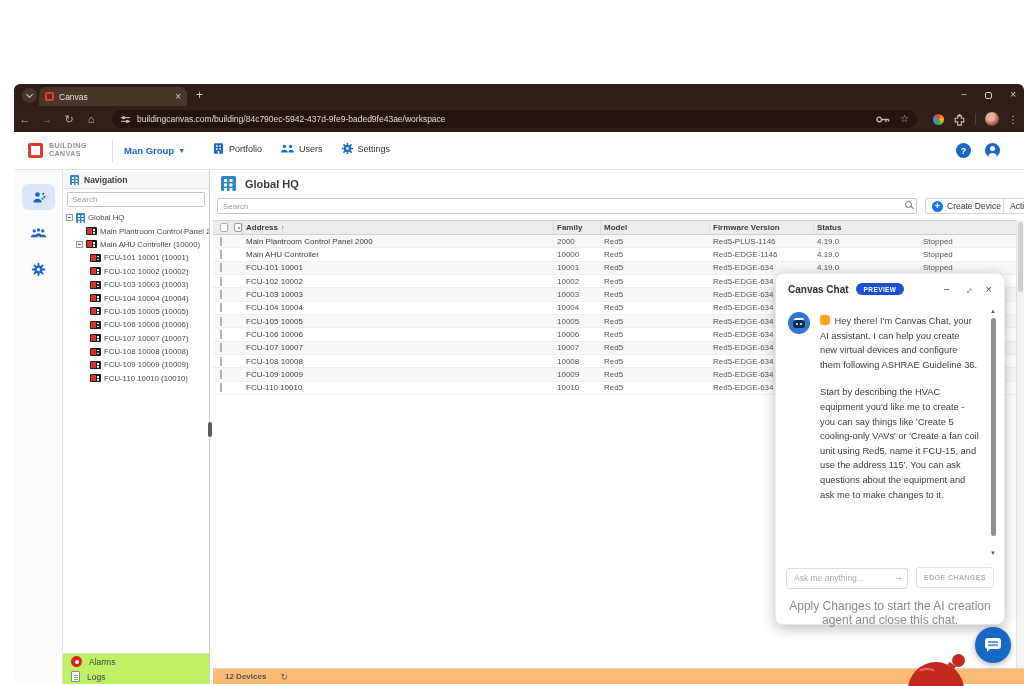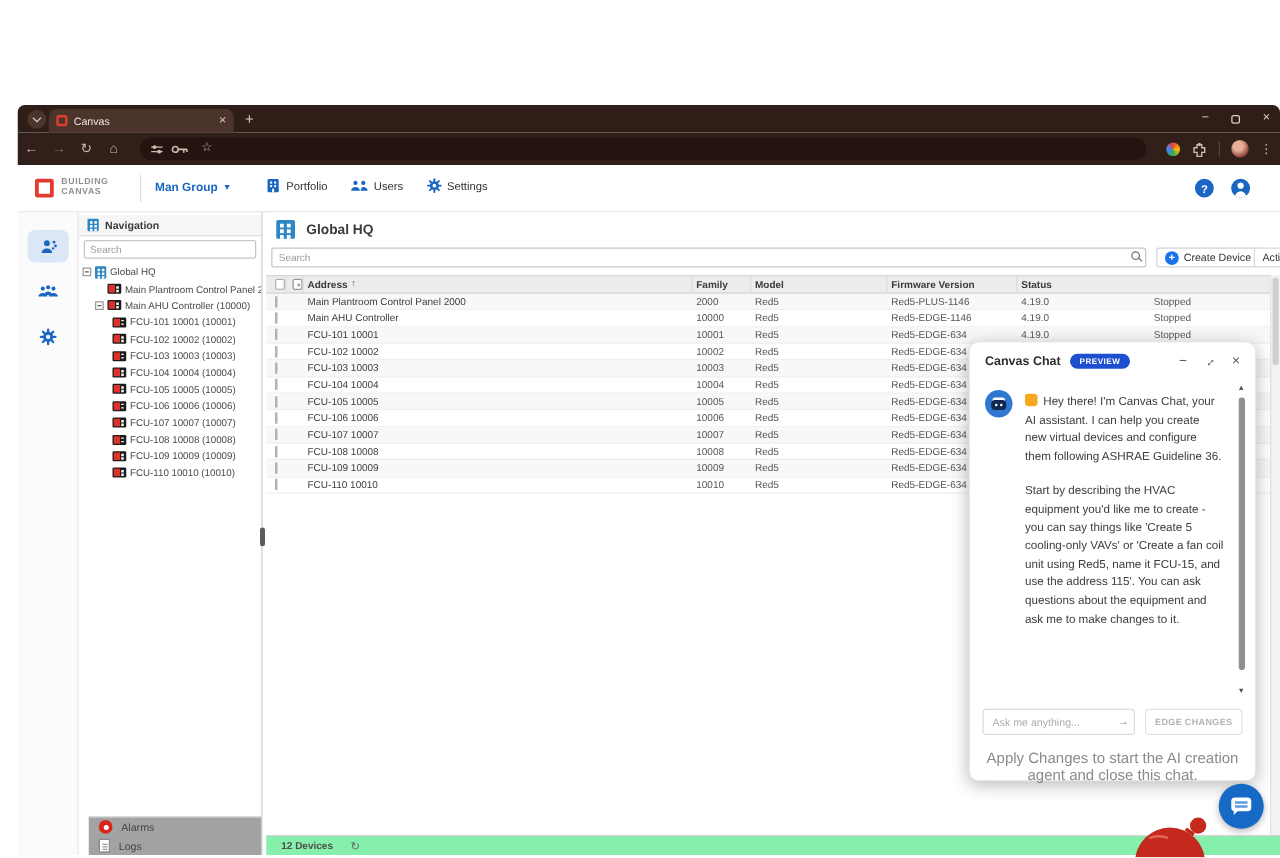--- a/index.html
+++ b/index.html
@@ -69,21 +69,21 @@
   .texp{width:7px;height:7px;border:1px solid #9a9a9a;background:#fff;position:relative;flex:none}
   .texp::after{content:"";position:absolute;left:1px;right:1px;top:2px;height:1px;background:#555}
   .tlabel{font-size:7.8px;color:#4a4a4a;overflow:hidden}
   .bldg{width:9px;height:10px;background:#2e86c5;border-radius:1px;position:relative;flex:none}
   .bldg::before{content:"";position:absolute;left:2px;top:2px;width:2px;height:2px;background:#fff;box-shadow:3.5px 0 0 #fff,0 3px 0 #fff,3.5px 3px 0 #fff,0 6px 0 #fff,3.5px 6px 0 #fff}
   .bldg15{width:15px;height:15px;border-radius:1.5px}
   .bldg15::before{left:3px;top:3px;width:2.5px;height:2.5px;box-shadow:5.5px 0 0 #fff,0 4.5px 0 #fff,5.5px 4.5px 0 #fff,0 9px 0 #fff,5.5px 9px 0 #fff}
   .devicon{width:11px;height:8px;background:#1c1c1c;border-radius:1px;position:relative;flex:none}
   .devicon::before{content:"";position:absolute;left:1px;top:1px;width:5px;height:6px;background:#e03128}
   .devicon::after{content:"";position:absolute;right:2px;top:2px;width:1.6px;height:1.6px;background:#fff;box-shadow:0 2.8px 0 #fff}
-  .nav-bottom{position:absolute;left:8px;bottom:0;width:100%;border-top:1px solid #e2e2e2;background:#a3a3a3}
+  .nav-bottom{position:absolute;left:0;bottom:0;width:100%;border-top:1px solid #e2e2e2;background:#bef264}
   .nb-row{display:flex;align-items:center;gap:7px;height:15px;padding:0 8px;font-size:8.5px;color:#444}
   .alarm-ic{width:11px;height:11px;border-radius:50%;background:#d6261a;position:relative;flex:none}
   .alarm-ic::after{content:"";position:absolute;left:3.5px;top:3.5px;width:4px;height:4px;border-radius:50%;background:#fff}
   .logs-ic{width:9px;height:11px;border:1px solid #8a8a8a;border-radius:1px;background:#fff;position:relative;flex:none}
   .logs-ic::before{content:"";position:absolute;left:1.5px;top:2.5px;width:4px;height:1px;background:#9a9a9a;box-shadow:0 2px 0 #9a9a9a,0 4px 0 #9a9a9a}
   .grip{position:absolute;left:194px;top:338px;width:4px;height:15px;background:#5c5c5c;border-radius:2px;z-index:6}
 
   
   .main{position:absolute;left:199px;top:86px;right:0;bottom:2px;background:#fff}
   .m-title{position:absolute;left:8px;top:6px;display:flex;align-items:center;gap:9px;font-size:11px;font-weight:bold;color:#3a3a3a}
@@ -105,21 +105,21 @@
   .colicon{width:9px;height:9px;border:1px solid #9a9a9a;border-radius:2px;background:#fdfdfd;position:relative;margin-left:2px}
   .colicon::after{content:"";position:absolute;left:2.5px;top:2.5px;width:2px;height:2px;background:#9a9a9a}
   .sort{font-size:7px;color:#555;margin-left:3px}
   .rows{position:absolute;left:0;top:65px;right:8px}
   .trow{height:13.33px;border-bottom:1px solid #efefef;font-size:8px;color:#3d3d3d}
   .trow:nth-child(odd){background:#f7f8f8}
   .trow>span{padding-left:3px;white-space:nowrap;overflow:hidden}
   .trow .dim{color:#555}
   .vscroll{position:absolute;top:50px;right:0;width:8px;bottom:16px;background:#f3f3f3;border-left:1px solid #e3e3e3}
   .vthumb{position:absolute;left:1px;top:2px;width:5px;height:70px;background:#cfcfcf;border-radius:3px}
-  .m-status{position:absolute;left:0;bottom:0;width:100%;height:16px;background:#86efac;border-top:1px solid #d2d2d2;display:flex;align-items:center;gap:14px;padding:0 12px;font-size:8px;font-weight:bold;color:#4e4e4e;z-index:3}
+  .m-status{position:absolute;left:0;bottom:0;width:100%;height:16px;background:#fdba74;border-top:1px solid #d2d2d2;display:flex;align-items:center;gap:14px;padding:0 12px;font-size:8px;font-weight:bold;color:#4e4e4e;z-index:3}
   .refresh{font-size:9px;color:#666;font-weight:normal}
 
   
   .chat{position:absolute;left:761px;top:189px;width:230px;height:352px;background:#fff;border-radius:8px;box-shadow:0 3px 14px rgba(0,0,0,.28);z-index:10;border:1px solid #e8e8e8}
   .chat-head{position:absolute;left:0;top:0;width:100%;height:30px;display:flex;align-items:center;padding:8px 12px;gap:7px}
   .chat-title{font-size:10px;font-weight:bold;color:#2d2d2d}
   .pill{background:#1d4fd0;color:#fff;font-size:6.5px;font-weight:bold;letter-spacing:.4px;padding:2.5px 8px;border-radius:9px}
   .chat-ctl{margin-left:auto;display:flex;align-items:center;gap:13px;color:#555}
   .ctl-min{font-size:11px;line-height:8px}
   .ctl-exp{font-size:10px;display:inline-block;transform:rotate(-45deg)}
@@ -188,20 +188,21 @@
       <span class="tbi">⌂</span>
       <div class="urlbar">
         <svg width="11" height="11" viewBox="0 0 12 12">
             <g stroke="#cdbbb1" stroke-width="1.2" fill="none">
               <line x1="1" y1="4" x2="11" y2="4"></line>
               <line x1="1" y1="8" x2="11" y2="8"></line>
             </g>
             <circle cx="4" cy="4" r="1.7" fill="#cdbbb1"></circle>
             <circle cx="8" cy="8" r="1.7" fill="#cdbbb1"></circle>
           </svg>
+        <span class="urltext">buildingcanvas.com/building/84c790ec-5942-437d-9fe9-baded9fe43ae/workspace</span>
         <span class="url-suffix">
           <svg width="14" height="9" viewBox="0 0 14 8">
               <circle cx="3.2" cy="4" r="2.3" fill="none" stroke="#cdbbb1" stroke-width="1.3"></circle>
               <path d="M5.6 4h7M10 4v2.6M12.6 4v2" stroke="#cdbbb1" stroke-width="1.3" fill="none"></path>
             </svg>
           <span class="star">☆</span>
         </span>
       </div>
       <div class="tb-right">
         <span class="gcircle"></span>

